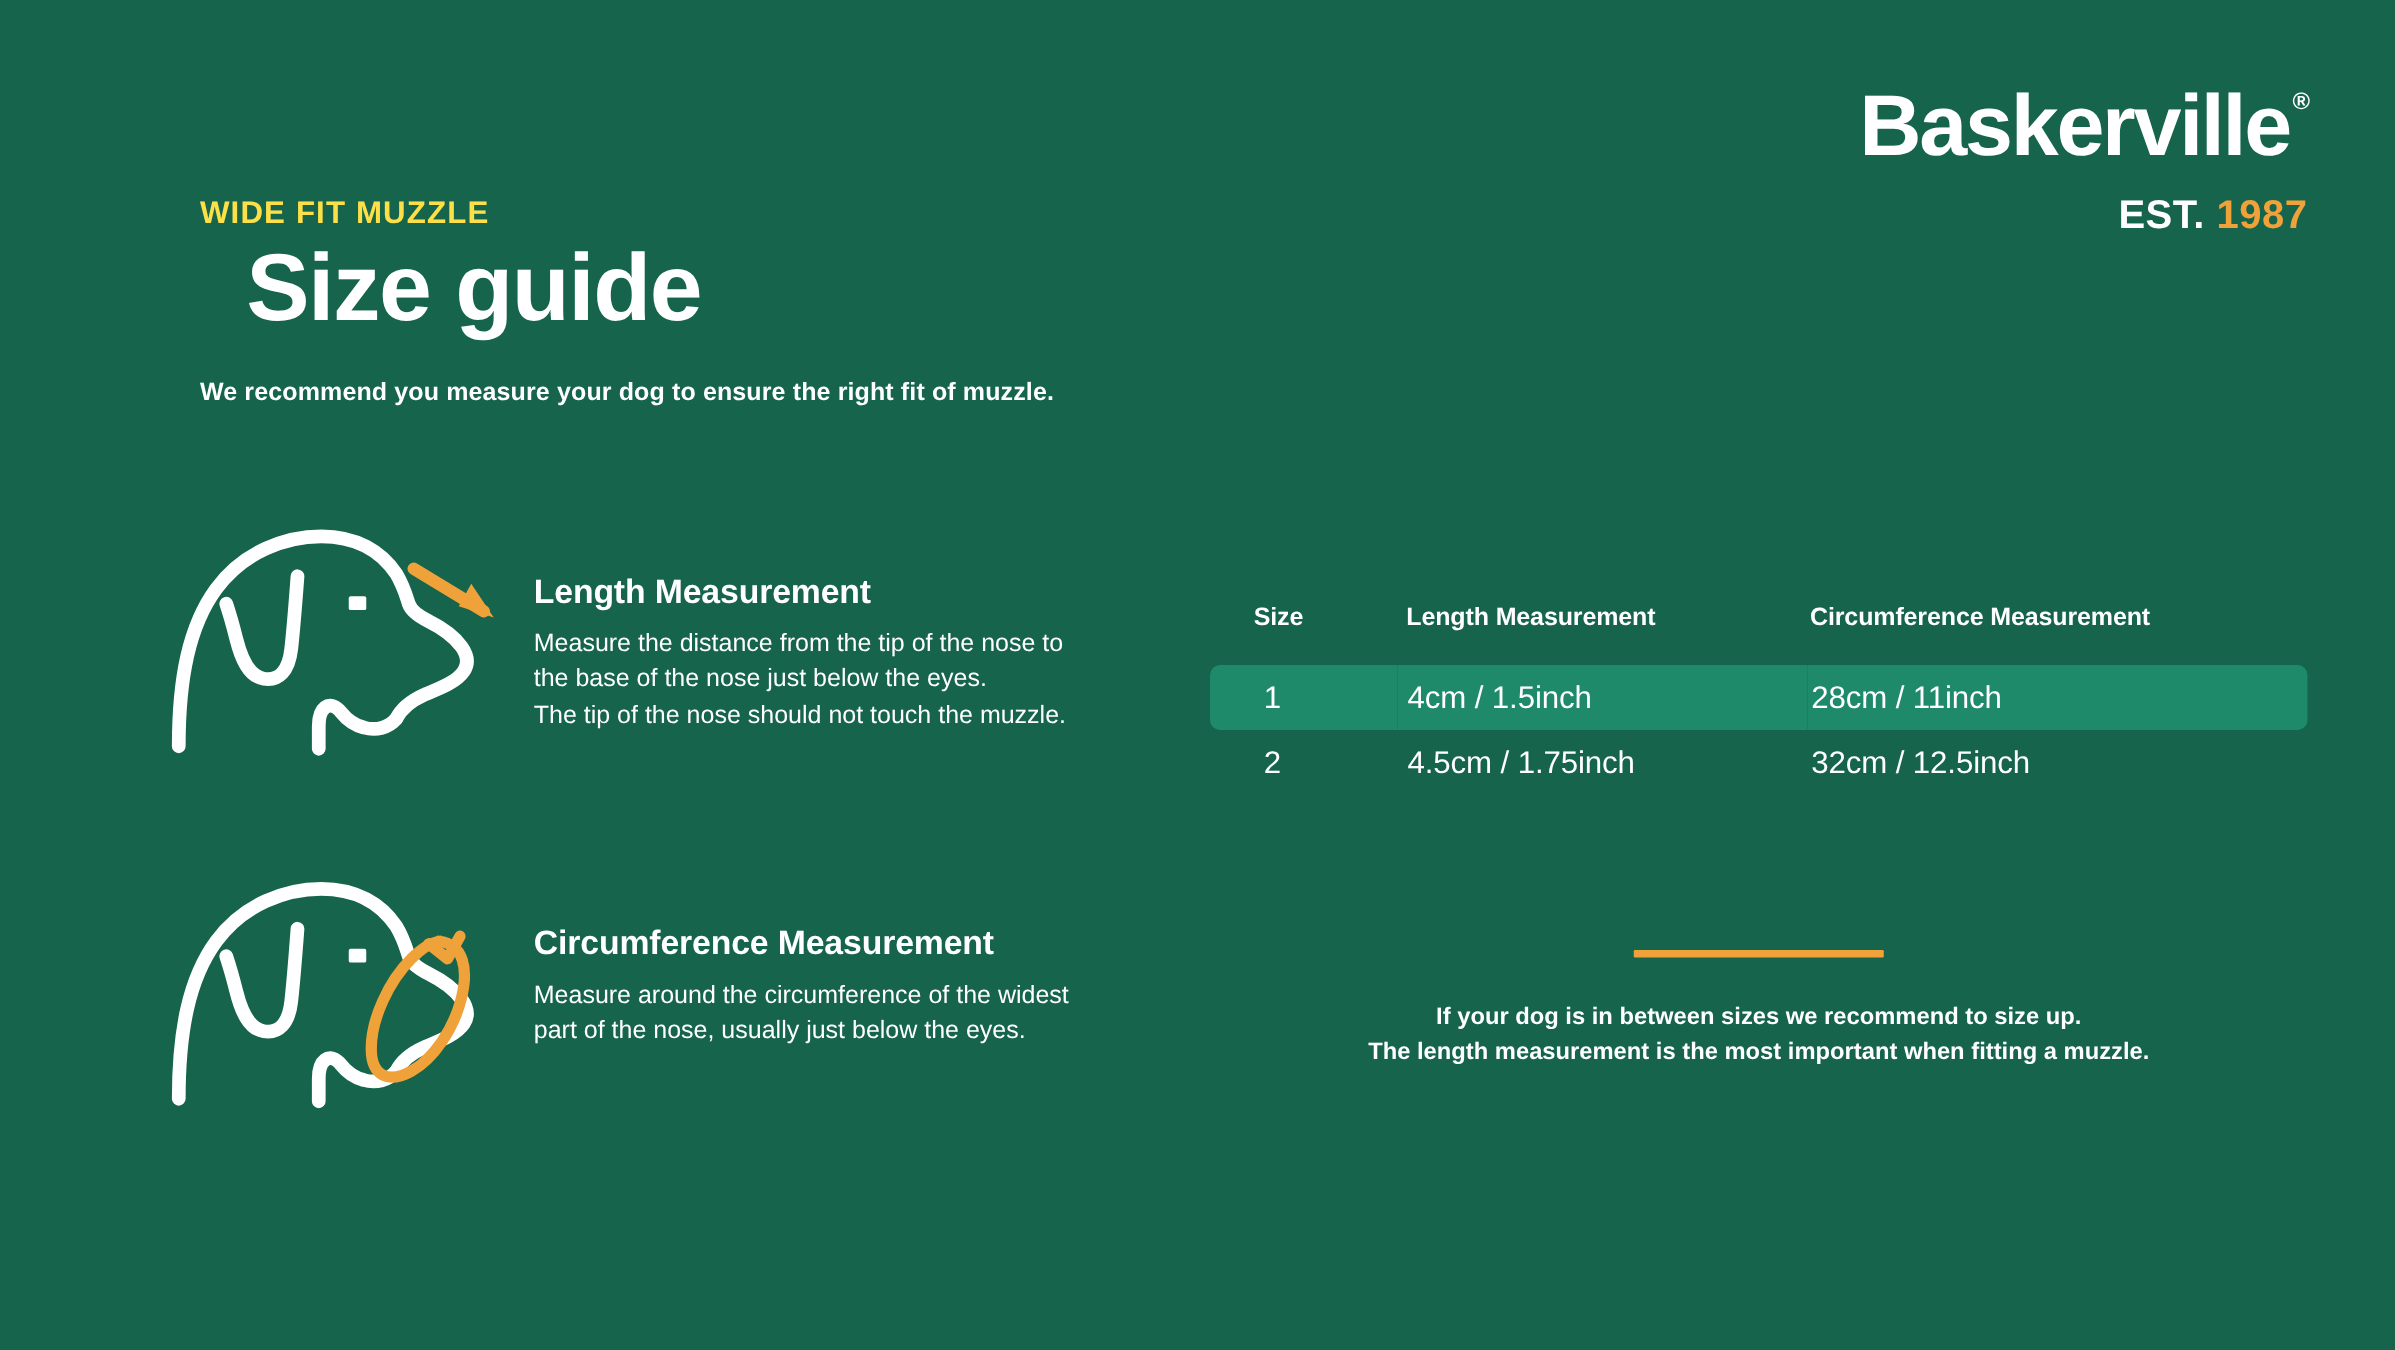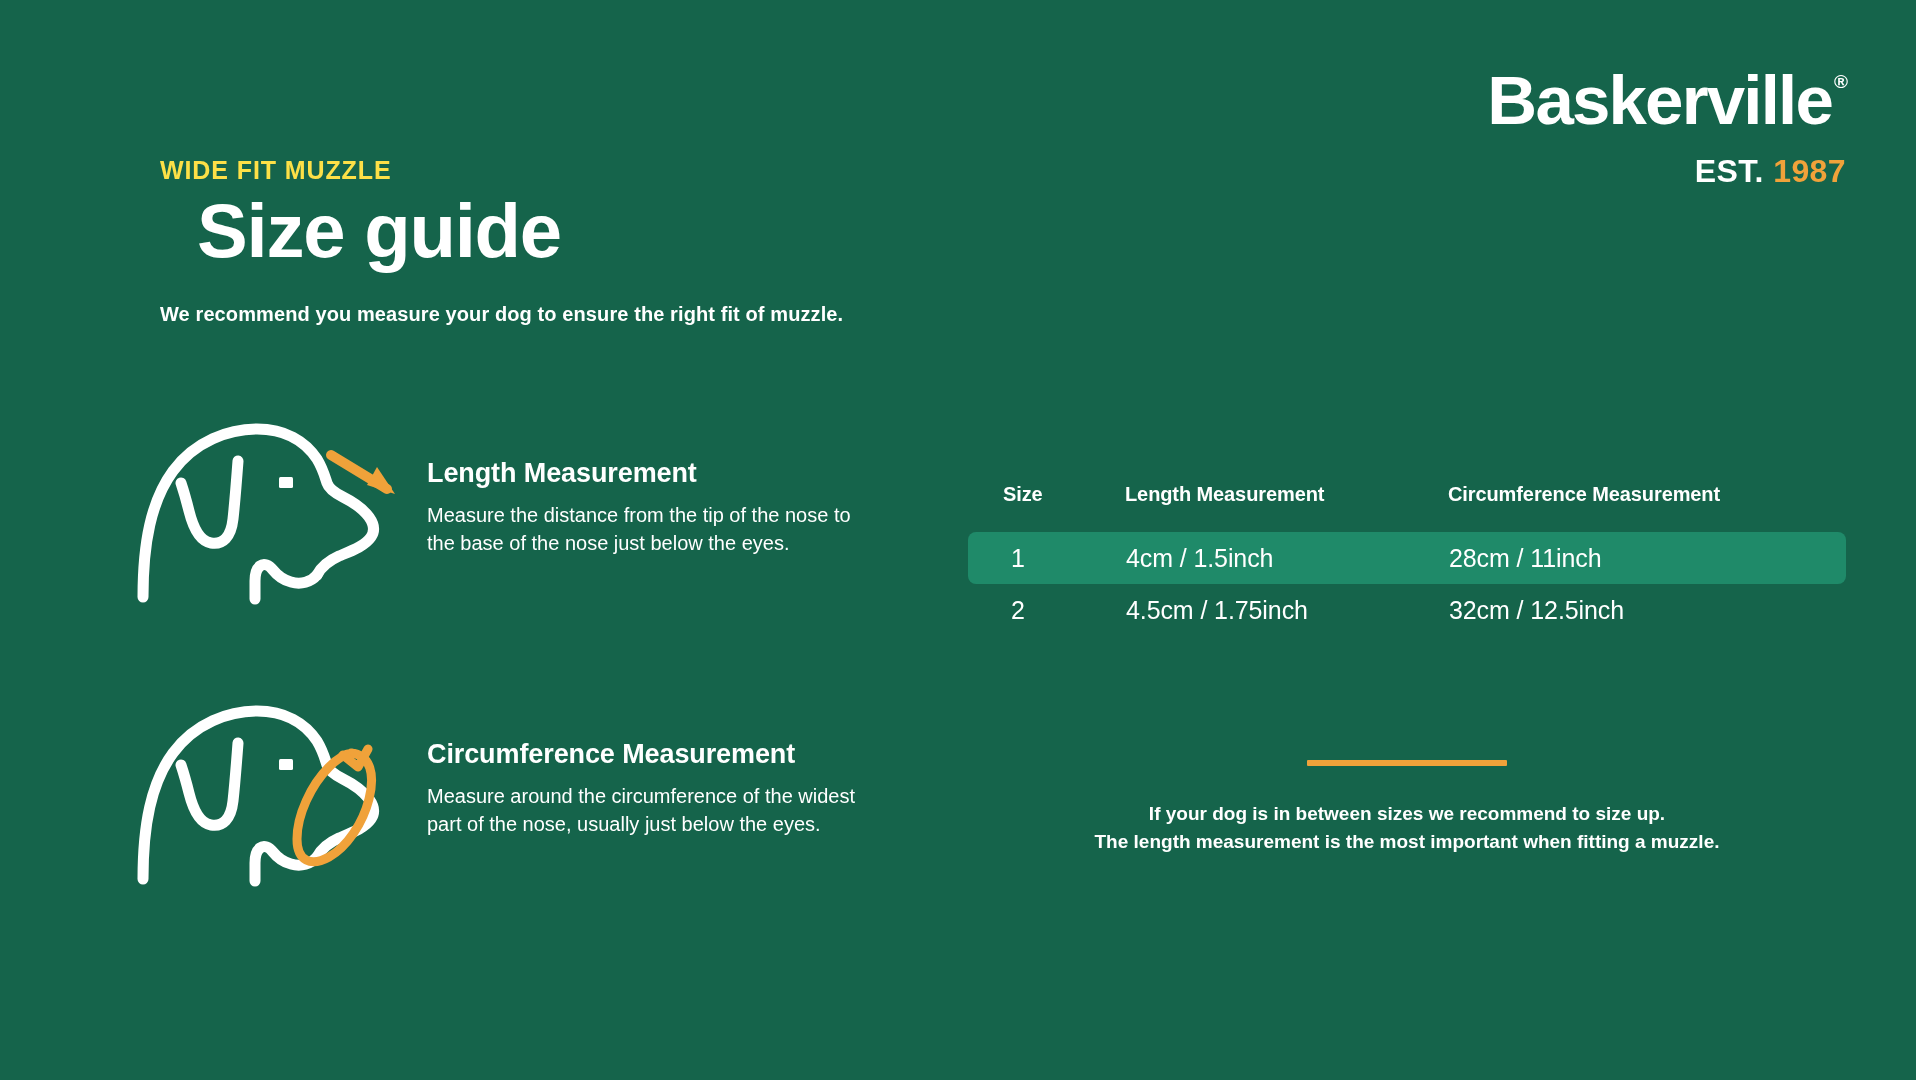--- a/index.html
+++ b/index.html
@@ -231,20 +231,21 @@
           <path d="M206 40 L262 74" stroke="#F0A23A" stroke-width="10" stroke-linecap="round"></path>
           <path d="M270 79 L242 70 L252 52 Z" fill="#F0A23A"></path>
         </g>
       </svg>
     </div>
     <div class="copy">
       <div class="measure-title">Length Measurement</div>
       <div class="measure-body">
         <div>Measure the distance from the tip of the nose to</div>
         <div>the base of the nose just below the eyes.</div>
+        <div>The tip of the nose should not touch the muzzle.</div>
       </div>
     </div>
   </div>
 
   <div class="measure-block" id="block-circumference">
     <div class="illo">
       <svg width="290" height="190" viewBox="0 0 290 190" fill="none" xmlns="http://www.w3.org/2000/svg">
         <path d="M18 182 C18 128 26 86 48 56 C70 26 104 14 132 14 C160 14 180 26 192 44 C198 54 200 62 202 68
                  C204 74 210 78 218 82 C228 87 238 94 244 102 C249 109 250 116 246 122 C240 131 226 136 214 141
                  C203 146 196 152 192 160" stroke="#ffffff" stroke-width="11" stroke-linecap="round" stroke-linejoin="round"></path>

